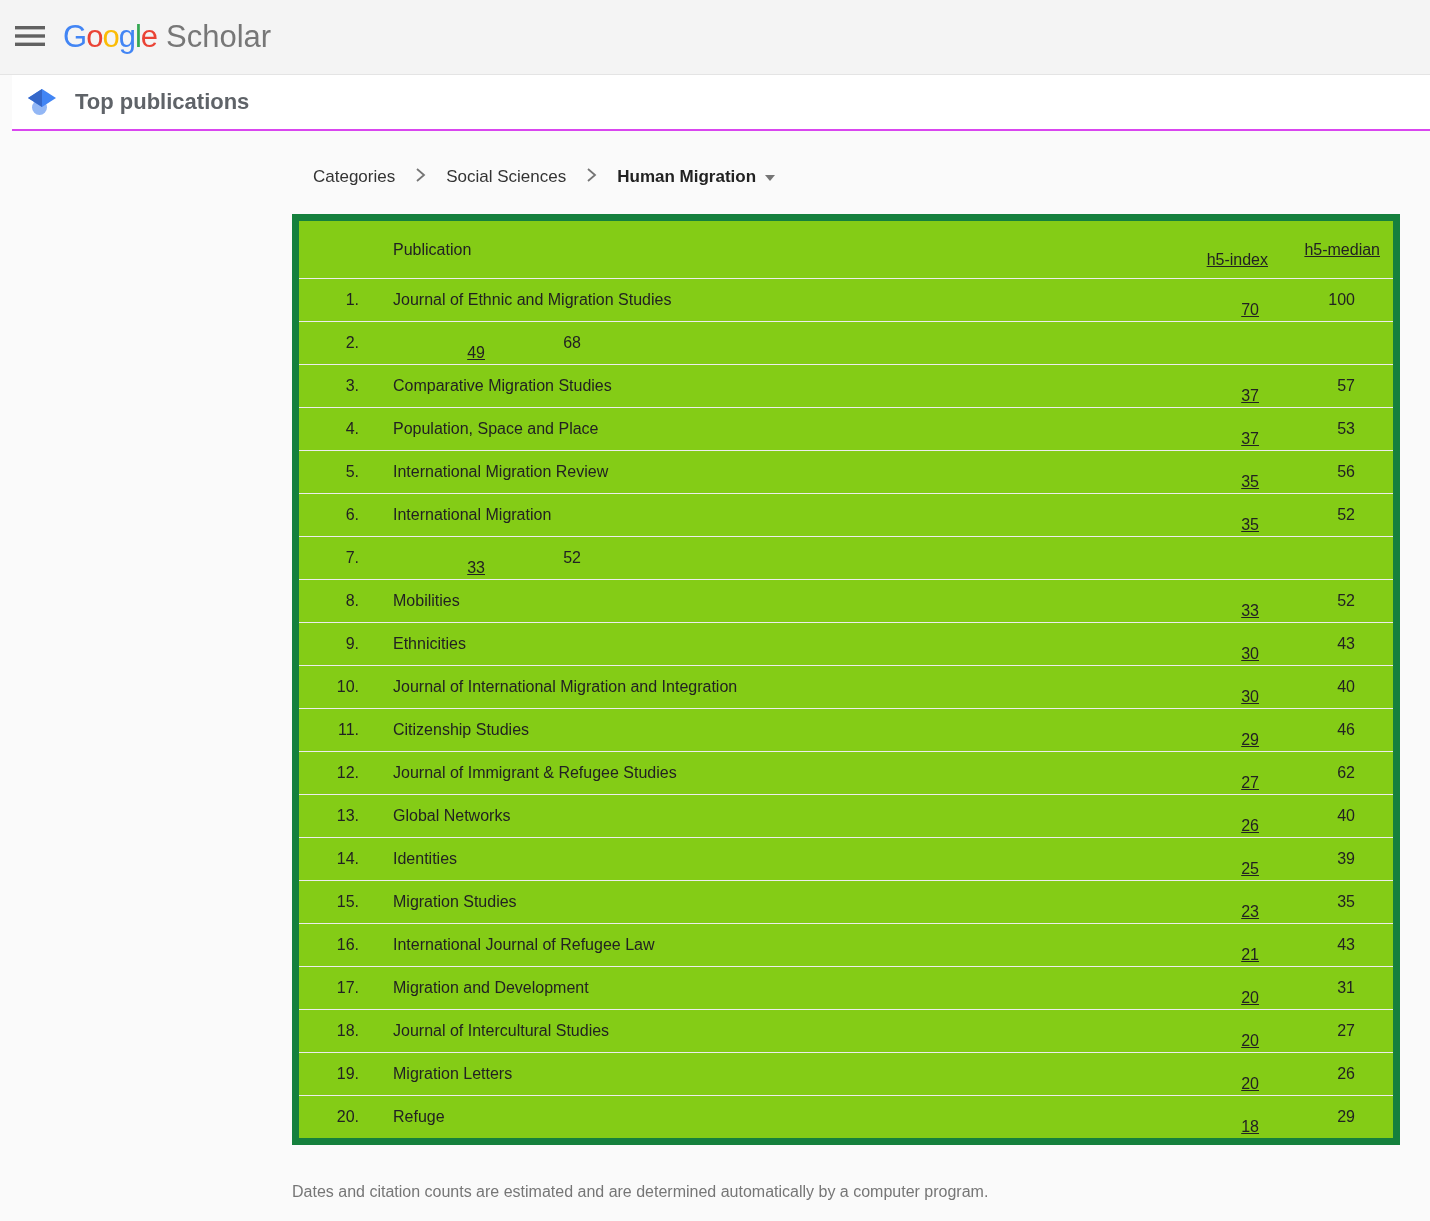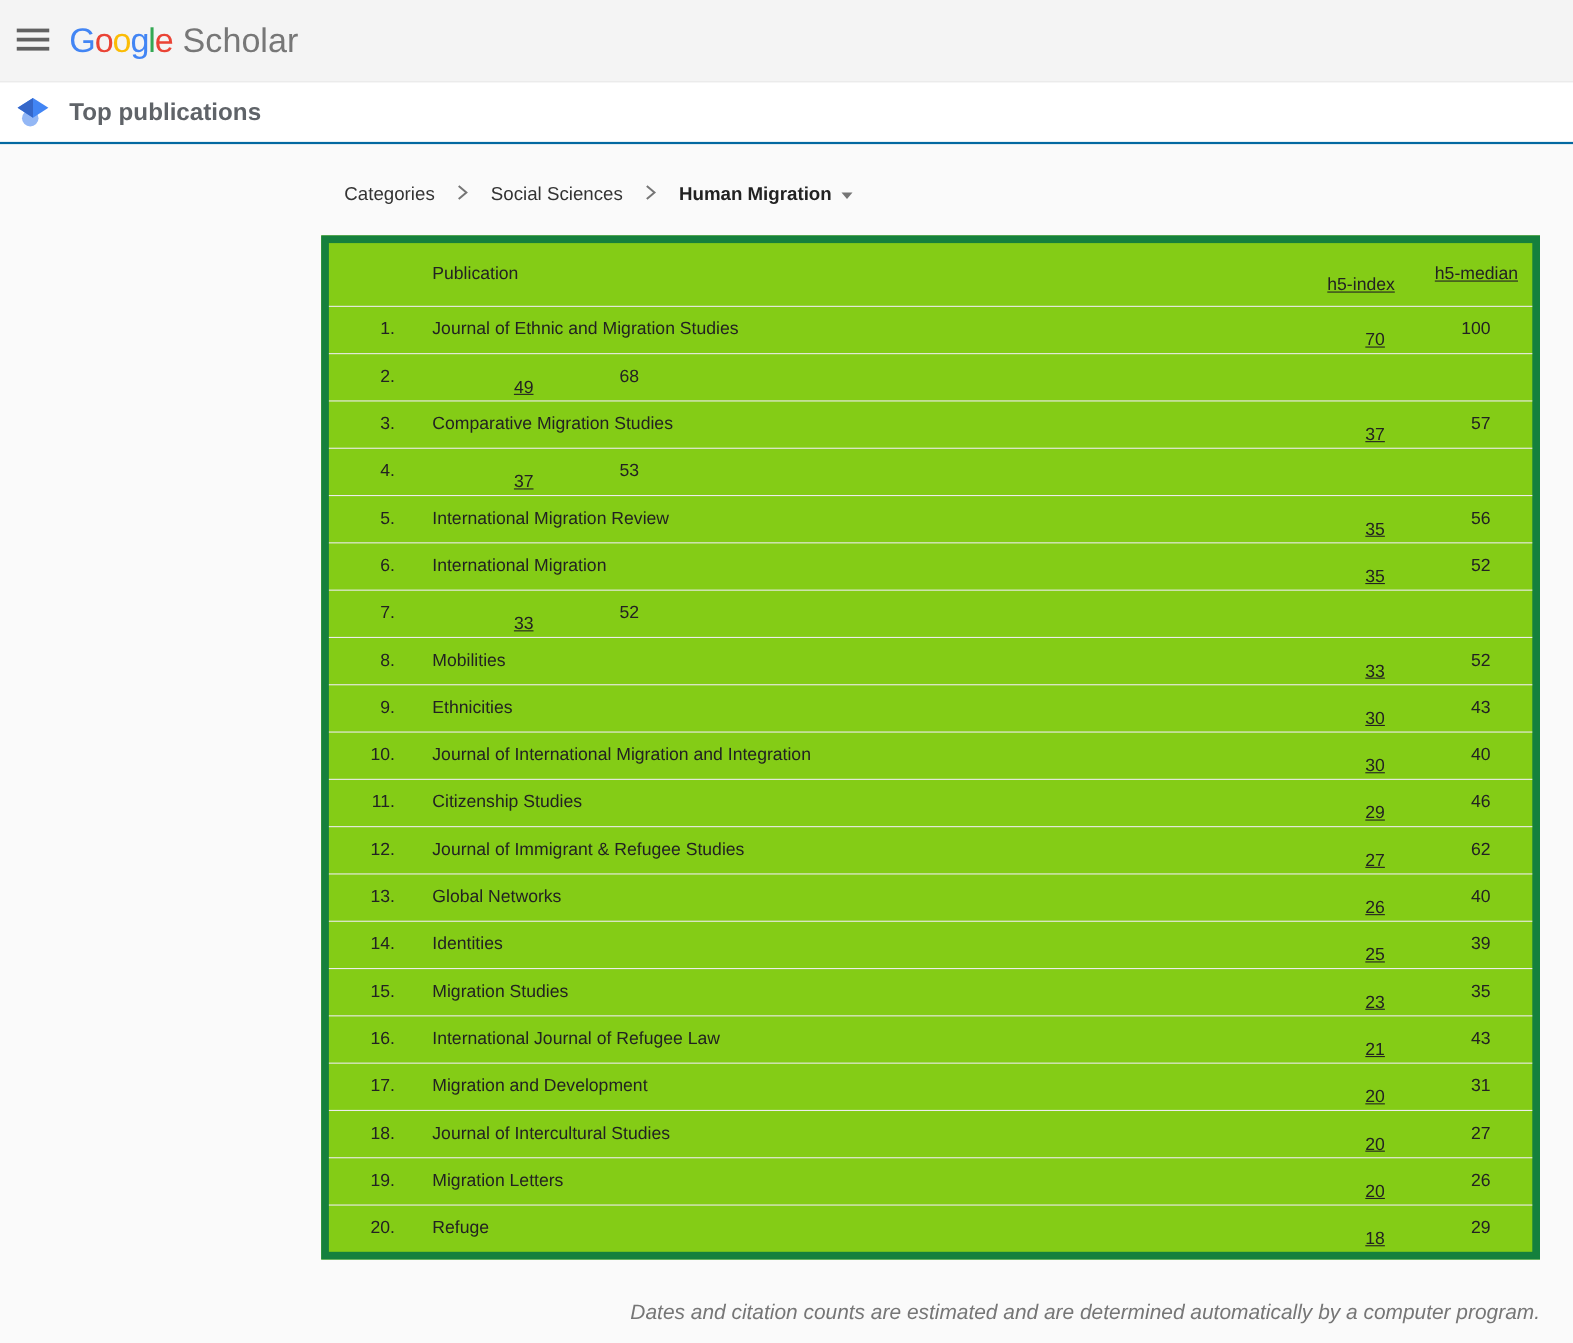--- a/index.html
+++ b/index.html
@@ -27,23 +27,24 @@
     display:flex; align-items:center; justify-content:center;
   }
   .logo { margin-left:9px; font-size:31px; display:flex; align-items:baseline; cursor:pointer; }
   .logo .word { letter-spacing:-1px; }
   .logo .suffix { color:#777; margin-left:9px; font-weight:400; }
 
   
   .subheader {
     height:56px;
     background:#fff;
-    border-bottom:2px solid #0369a1;
+    border-bottom:2px solid #d946ef;
     display:flex; align-items:center;
     padding-left:6px;
+    margin-left:12px;
   }
   .cap-slot { width:48px; display:flex; align-items:center; justify-content:center; }
   .subtitle { margin-left:9px; font-size:22px; color:#5f6368; }
 
   
   .content { padding-left:292px; width:1294px; }
   .inner { width:1108px; }
 
   .breadcrumb {
     margin:36px 0 0 21px;
@@ -76,23 +77,22 @@
   .c-h5i  { width:135px; text-align:right; padding-right:9px;margin-top:20px; }
   .thead .c-h5i { padding-right:0; }
   .c-h5m  { width:125px; text-align:right; padding-right:38px; }
   .thead .c-h5m { padding-right:13px; }
   .metric-link { color:#222; text-decoration:underline; cursor:pointer; }
   .plain { color:#222; text-decoration:none; }
 
   .footer-note {
     margin-top:38px;
     width:1108px;
-    text-align:right;
-    font-style:italic;
-    font-size:19px;
+    text-align:left;
+    font-size:16px;
     color:#767676;
   }
 </style>
 </head>
 <body>
 
 <header class="topbar">
   <button class="menu-btn">
     <span>
       <svg width="30" height="22" viewBox="0 0 30 22">
@@ -164,20 +164,21 @@
 
   <div class="trow tbody-row">
     <div class="c-rank">3.</div>
     <div class="c-pub">Comparative Migration Studies</div>
     <div class="c-h5i"><a class="metric-link">37</a></div>
     <div class="c-h5m"><span class="plain">57</span></div>
   </div>
 
   <div class="trow tbody-row">
     <div class="c-rank">4.</div>
+    <div class="c-pub">Population, Space and Place</div>
     <div class="c-h5i"><a class="metric-link">37</a></div>
     <div class="c-h5m"><span class="plain">53</span></div>
   </div>
 
   <div class="trow tbody-row">
     <div class="c-rank">5.</div>
     <div class="c-pub">International Migration Review</div>
     <div class="c-h5i"><a class="metric-link">35</a></div>
     <div class="c-h5m"><span class="plain">56</span></div>
   </div>

